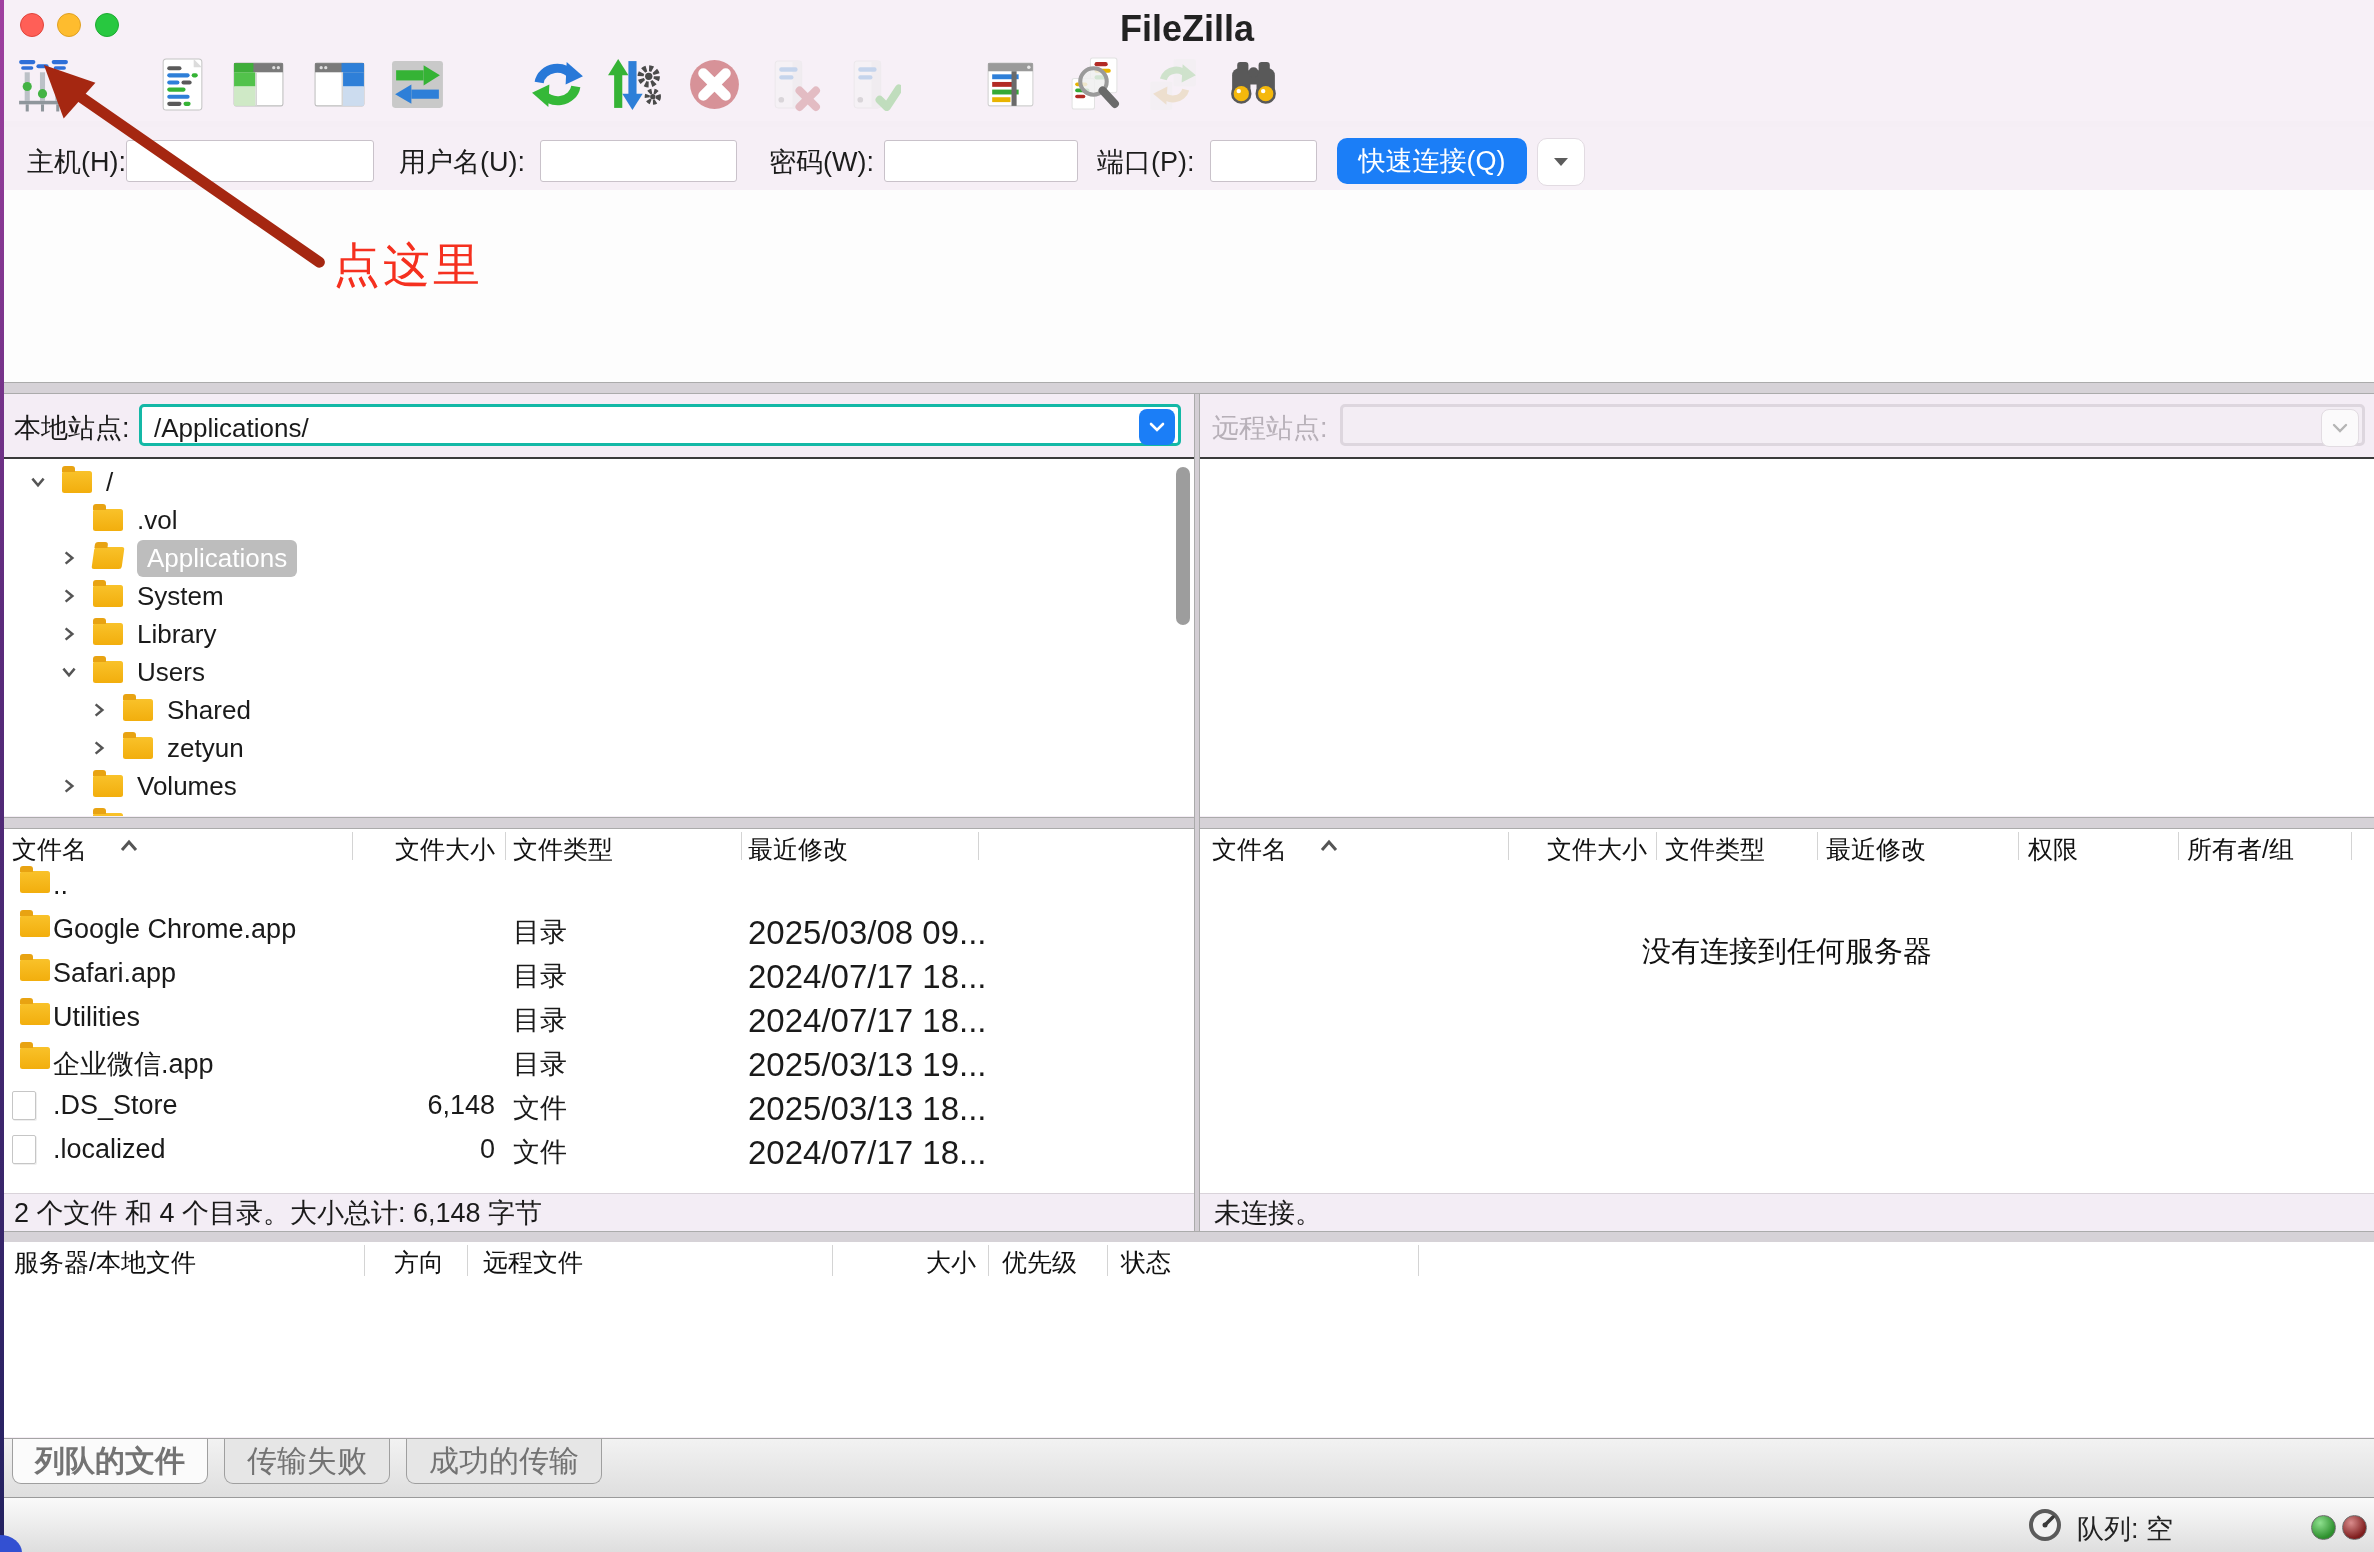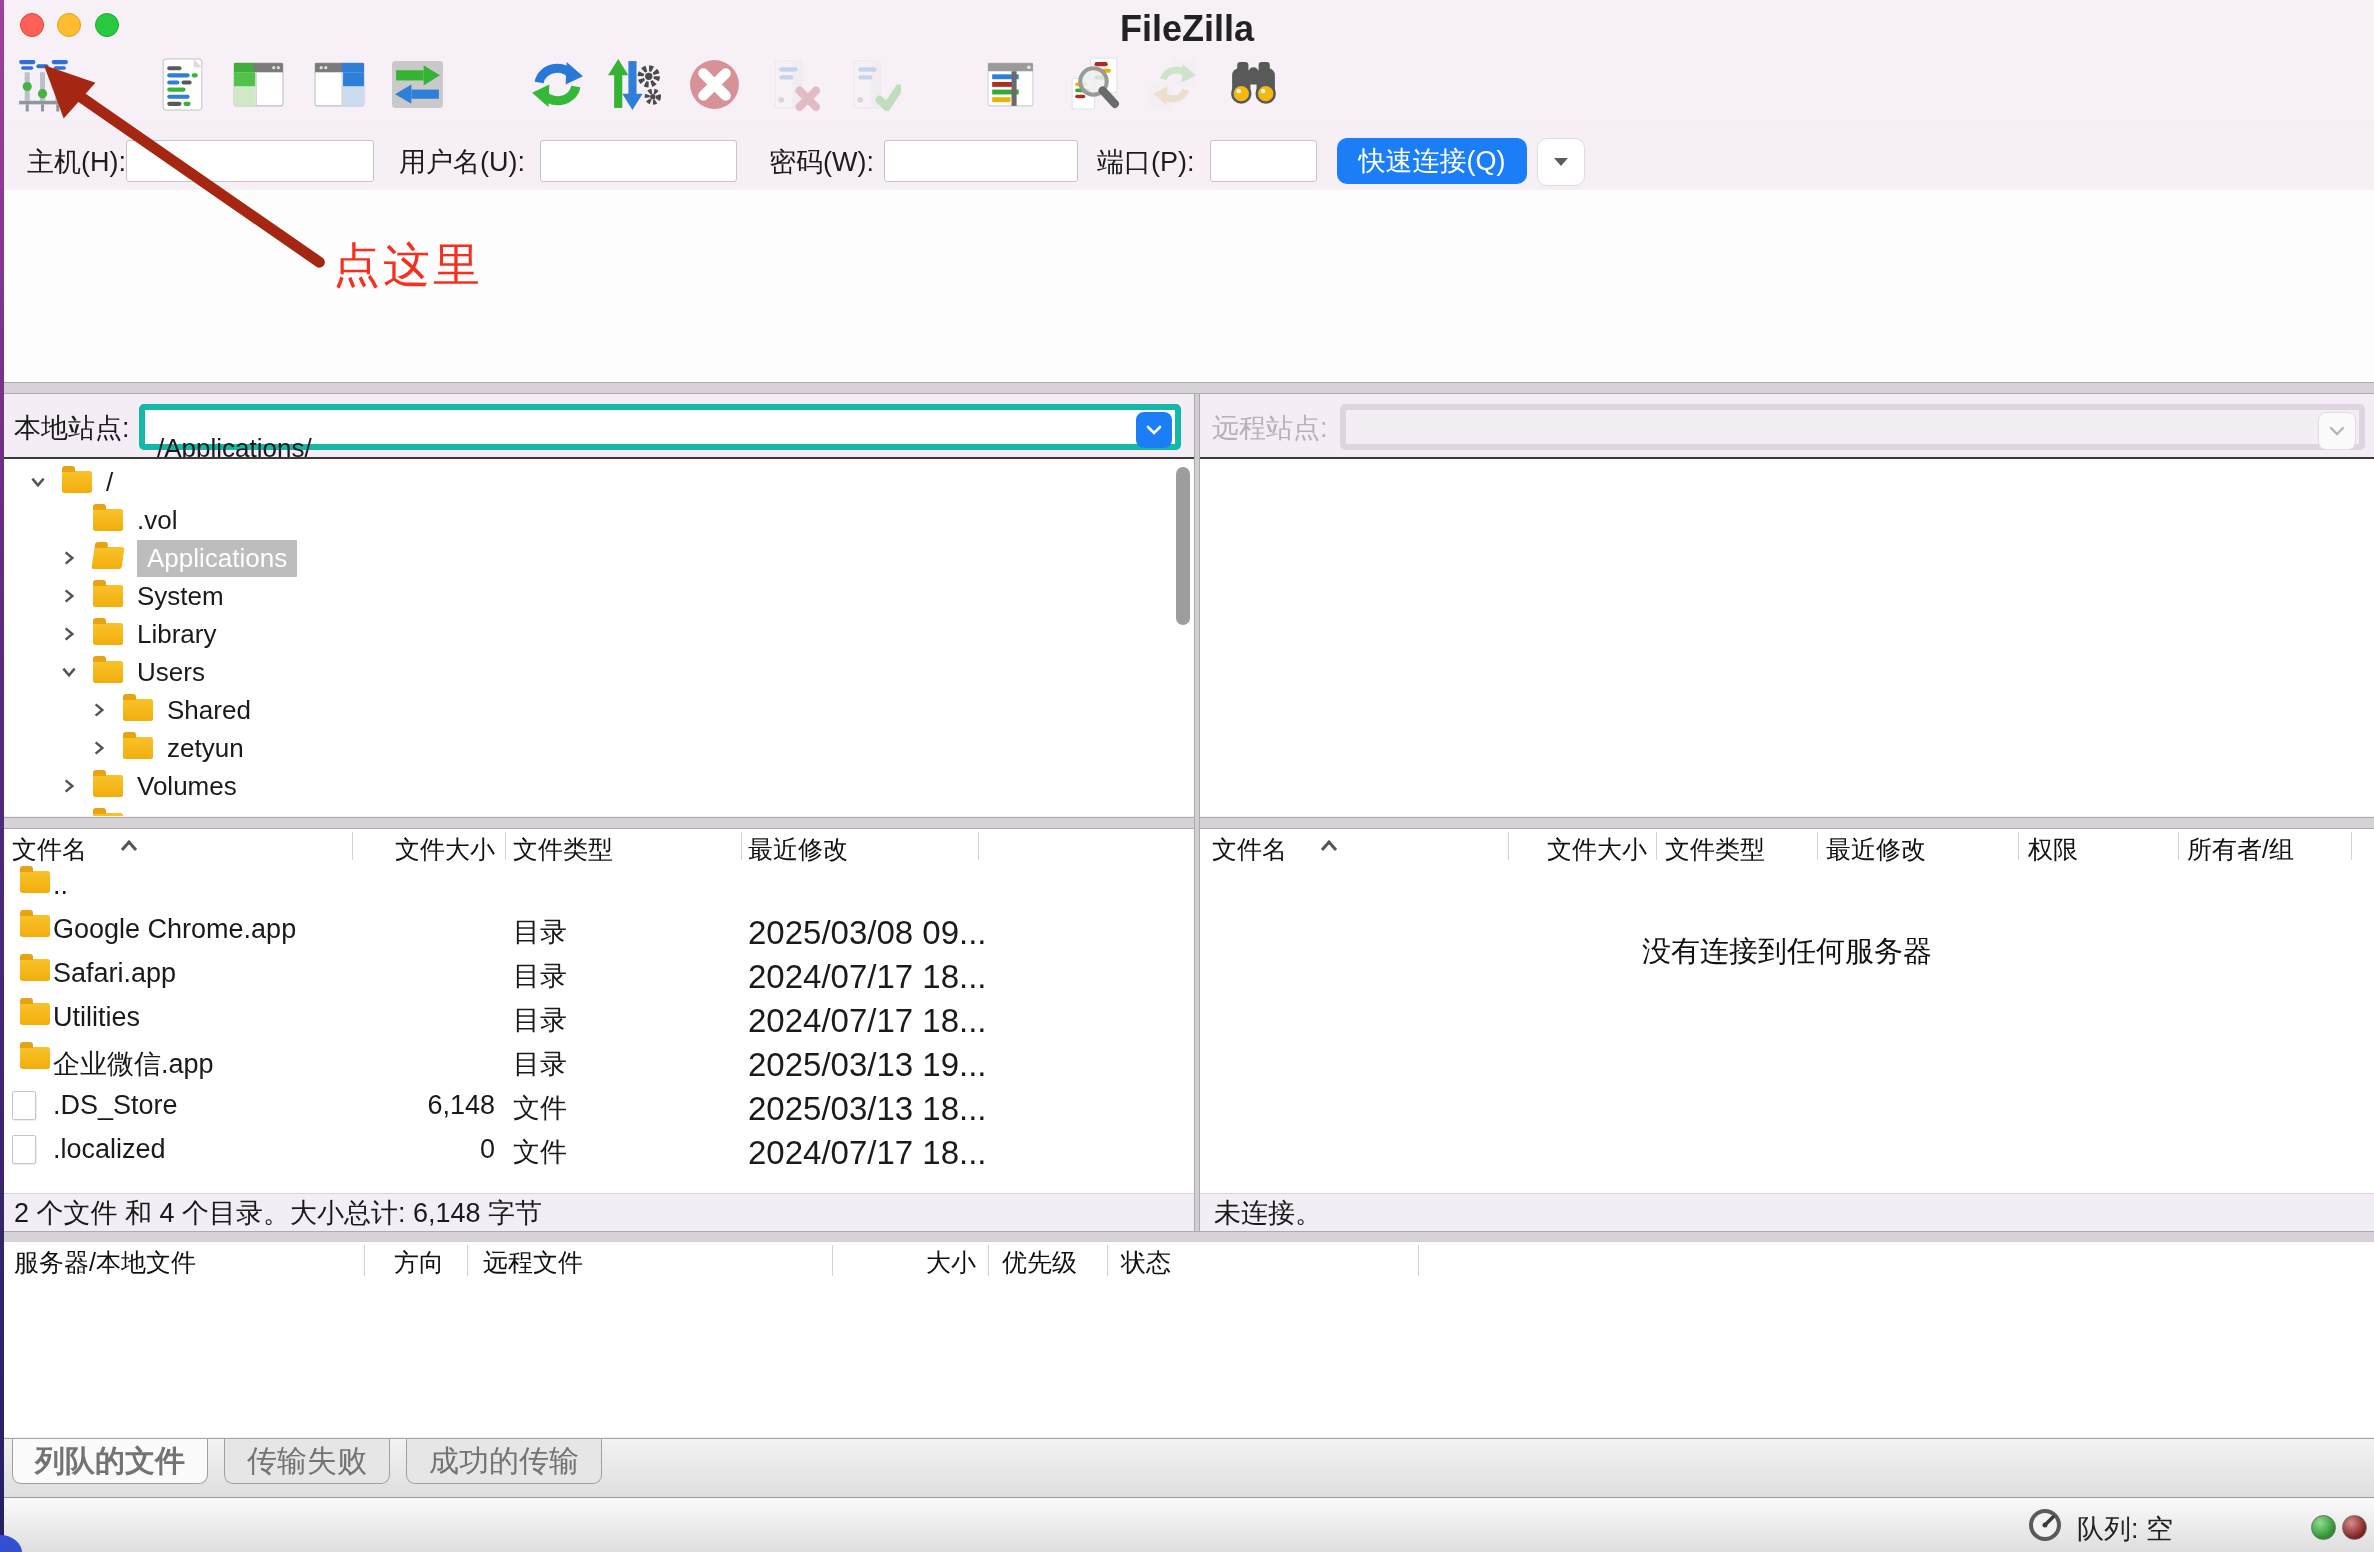--- a/index.html
+++ b/index.html
@@ -32,35 +32,35 @@
           background:#fff;border:1px solid #e2dbe2;display:flex;align-items:center;justify-content:center;}
 
   
   .logarea{left:0;top:190px;width:2374px;height:192px;background:#fdfdfd;}
   .hsplit{background:#d6d2d7;border-top:1px solid #ababab;border-bottom:1px solid #ababab;box-sizing:border-box;}
 
   
   .panel{top:394px;height:837px;background:#f4edf5;}
   .sitebar{position:absolute;left:0;top:0;width:100%;height:63px;}
   .sitebar .slab{position:absolute;top:16px;font-size:27px;}
-  .combo{position:absolute;top:10px;height:42px;background:#fff;border:6px solid #14b8a6;border-radius:5px;
-         box-sizing:border-box;font-size:26px;padding:17px 12px;}
+  .combo{position:absolute;top:10px;height:42px;background:#fff;border:3px solid #14b8a6;border-radius:5px;
+         box-sizing:border-box;font-size:26px;padding:0 12px;}
   .combobtn{position:absolute;width:36px;height:36px;border-radius:8px;background:#1b7ef7;
             display:flex;align-items:center;justify-content:center;}
   .white-area{position:absolute;background:#fff;border-top:2px solid #3a3a3a;box-sizing:border-box;overflow:hidden;}
 
   
   .tree-row{display:flex;align-items:center;height:38px;}
   .chev{width:24px;height:24px;flex:0 0 24px;display:flex;align-items:center;justify-content:center;}
   .folder{width:30px;height:22px;background:linear-gradient(#f9c22a,#f2ae0d);border-radius:2.5px;
           position:relative;flex:0 0 30px;margin:0 0 0 12px;}
   .folder::before{content:"";position:absolute;top:-5px;left:0;width:13px;height:6px;background:#e8a312;
                   border-radius:3px 3px 0 0;}
   .tlabel{margin-left:14px;font-size:26px;white-space:nowrap;}
-  .tlabel.sel{background:#bdbdbd;color:#fff;padding:3px 10px;border-radius:1px;}
+  .tlabel.sel{background:#bdbdbd;color:#fff;padding:3px 10px;border-radius:6px;}
   .lv0{padding-left:26px;} .lv1{padding-left:57px;} .lv2{padding-left:87px;}
   .sbar{position:absolute;right:4px;top:8px;width:14px;height:158px;border-radius:7px;background:#9d9d9d;}
 
   
   .lhead{position:absolute;background:#fff;border-bottom:1px solid #d8d8d8;box-sizing:border-box;}
   .hcell{position:absolute;top:4px;font-size:25px;color:#111;white-space:nowrap;}
   .hline{position:absolute;top:3px;bottom:3px;width:1px;background:#d4d4d4;}
   .caret{margin-left:14px;}
   .flist .frow{position:relative;height:44px;}
   .fi{position:absolute;left:8px;top:8px;}

